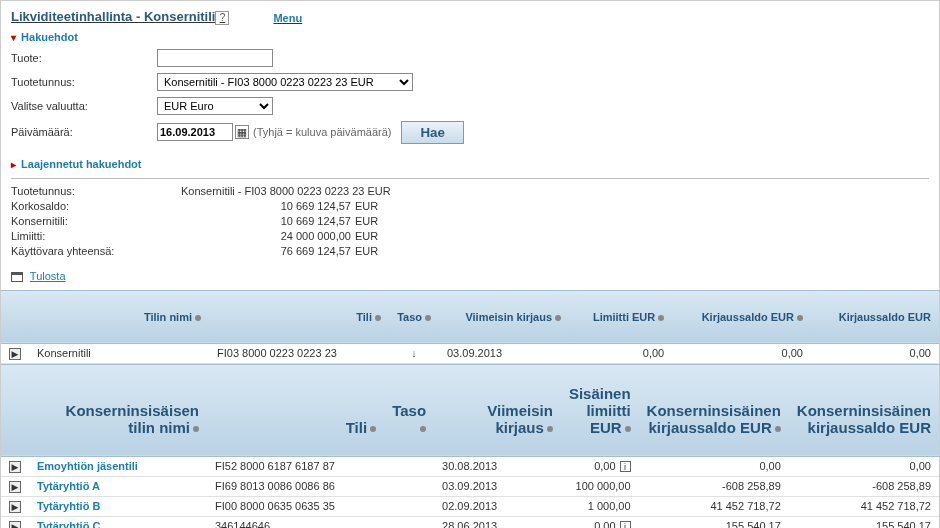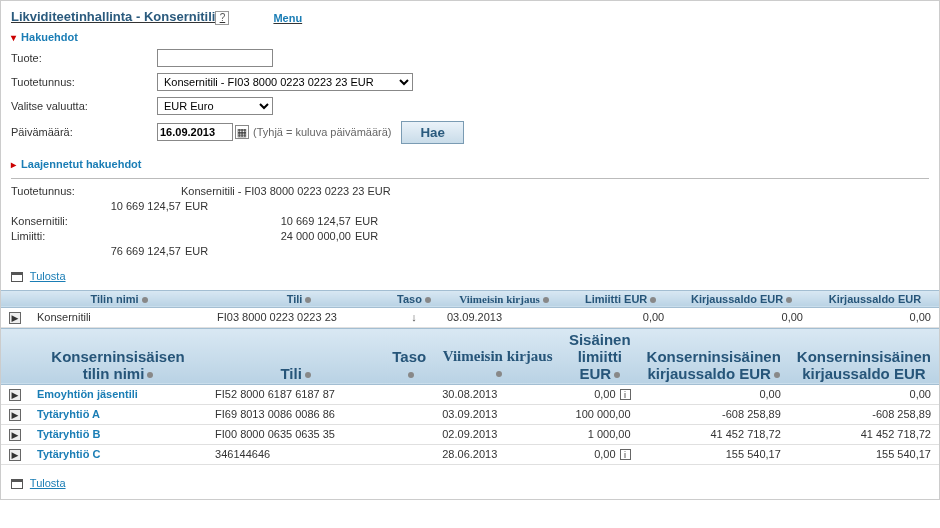--- a/index.html
+++ b/index.html
@@ -151,38 +151,38 @@
   }
   table.grid {
     width: 100%;
     border-collapse: collapse;
     font-size: 11px;
   }
   table.grid th {
     background: linear-gradient(#d9e8f3, #b9d2e4);
     color: #265579;
     font-weight: bold;
-    text-align: center;
-    padding: 2px 8px;
+    text-align: right;
+    padding: 20px 8px;
     border-top: 1px solid #a3bed2;
     border-bottom: 1px solid #a3bed2;
     vertical-align: bottom;
   }
   table.grid td {
     padding: 3px 8px;
     border-bottom: 1px solid #e0e0e0;
     background: #fff;
     vertical-align: middle;
     white-space: nowrap;
   }
   .col-expand { width: 24px; text-align: center; }
   .col-name { width: 180px; }
   .col-account { width: 180px; }
   .col-level { width: 50px; text-align: center; }
-  .col-date { width: 130px; font-family: Liberation Serif, serif; }
+  .col-date { width: 130px; }
   .num { text-align: right; }
   .expand-icon {
     display:inline-block;
     width:12px;height:12px;
     border:1px solid #666;
     background:#eee;
     font-size:9px;
     line-height:11px;
     text-align:center;
     cursor:pointer;
@@ -266,34 +266,36 @@
 
   <div class="separator"></div>
 
   <div class="summary">
     <div class="summary-row">
       <div class="summary-label">Tuotetunnus:</div>
       <div class="summary-text">Konsernitili - FI03 8000 0223 0223  23 EUR</div>
     </div>
     <div id="summary-rows">
         <div class="summary-row">
+          <div class="summary-label">Korkosaldo:</div>
           <div class="summary-value">10 669 124,57</div>
           <div class="summary-unit">EUR</div>
         </div>
         <div class="summary-row">
           <div class="summary-label">Konsernitili:</div>
           <div class="summary-value">10 669 124,57</div>
           <div class="summary-unit">EUR</div>
         </div>
         <div class="summary-row">
           <div class="summary-label">Limiitti:</div>
           <div class="summary-value">24 000 000,00</div>
           <div class="summary-unit">EUR</div>
         </div>
         <div class="summary-row">
+          <div class="summary-label">Käyttövara yhteensä:</div>
           <div class="summary-value">76 669 124,57</div>
           <div class="summary-unit">EUR</div>
         </div>
       </div>
   </div>
 
   <div class="print-row">
     <span class="print-icon"></span>
     <span class="print-link">Tulosta</span>
   </div>

